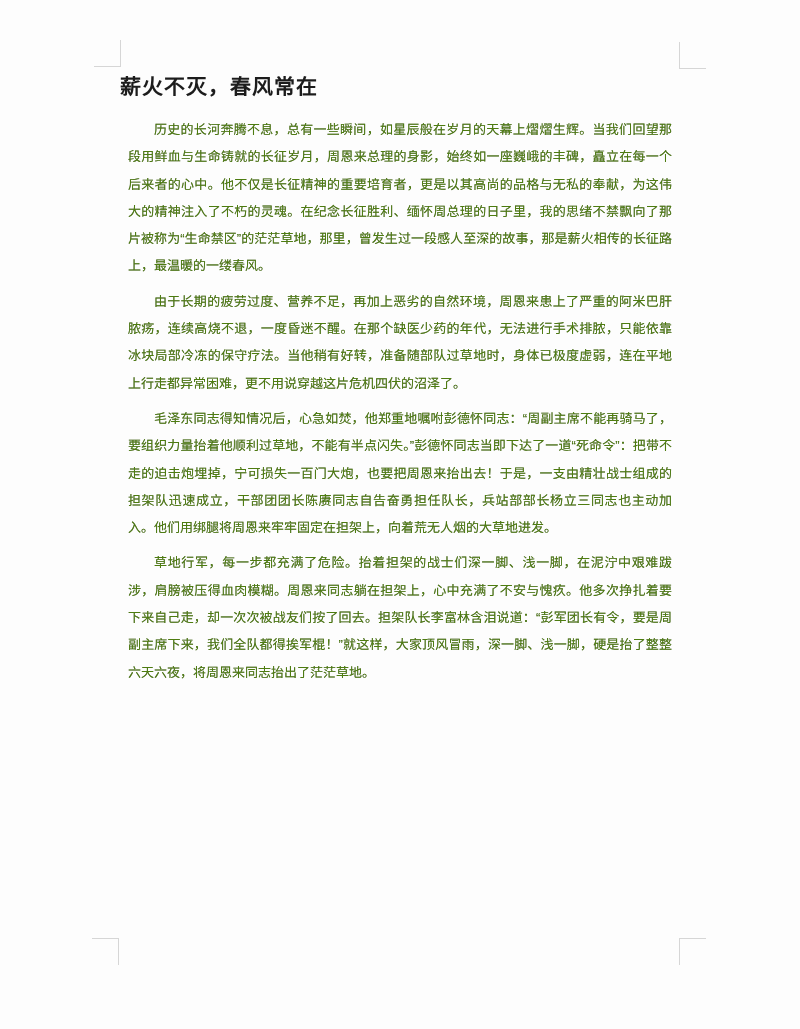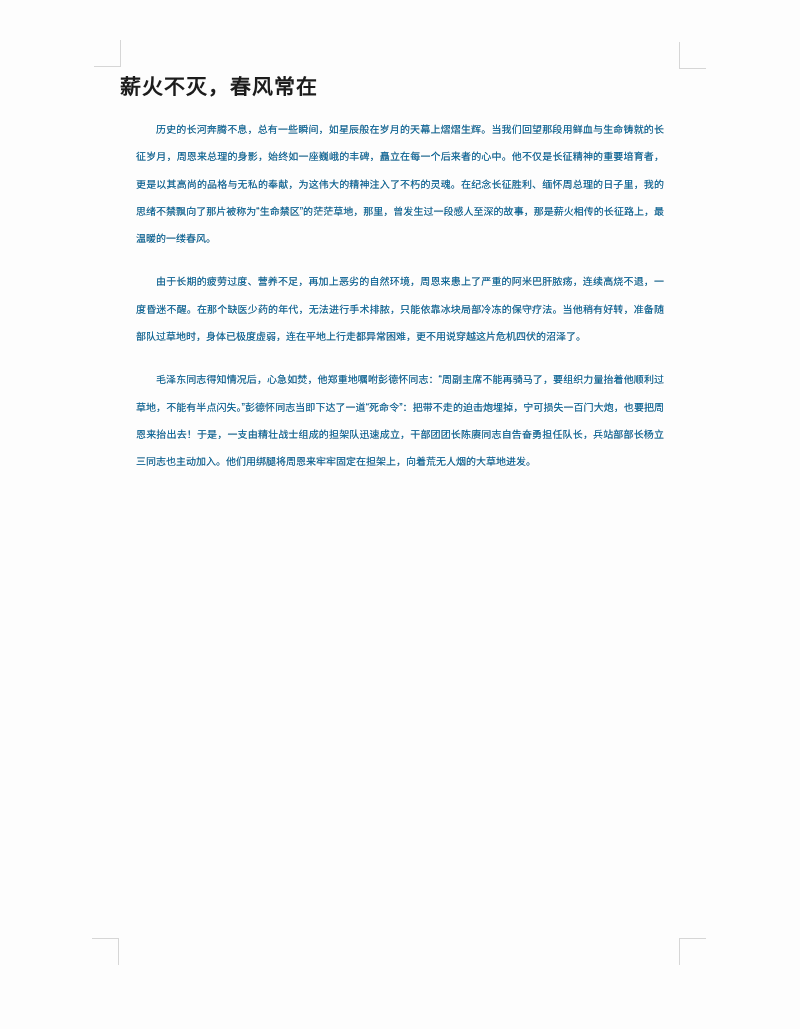--- a/index.html
+++ b/index.html
@@ -35,43 +35,44 @@
   }
   .doc-title {
     margin: 4px 0 16px 0;
     font-size: 21px;
     font-weight: bold;
     text-align: left;
     color: #1c1c1c;
     letter-spacing: 1px;
   }
   .doc-body p {
-    margin: 16px;
-    font-size: 10px;
+    margin: 8px;
+    font-size: 13px;
     line-height: 27.3px;
     text-align: justify;
     text-justify: inter-ideograph;
     text-indent: 2em;
-    color: #0369a1;
+    color: #4d7c0f;
     
     text-shadow: 0 0 0.5px rgba(40,40,40,0.55);
   }
 </style>
 </head>
 <body>
 
 <div class="page">
 
   <div class="crop tl"></div>
   <div class="crop tr"></div>
   <div class="crop bl"></div>
   <div class="crop br"></div>
 
   <div class="textarea">
     <h1 class="doc-title">薪火不灭，春风常在</h1>
     <div class="doc-body">
       <p>历史的长河奔腾不息，总有一些瞬间，如星辰般在岁月的天幕上熠熠生辉。当我们回望那段用鲜血与生命铸就的长征岁月，周恩来总理的身影，始终如一座巍峨的丰碑，矗立在每一个后来者的心中。他不仅是长征精神的重要培育者，更是以其高尚的品格与无私的奉献，为这伟大的精神注入了不朽的灵魂。在纪念长征胜利、缅怀周总理的日子里，我的思绪不禁飘向了那片被称为“生命禁区”的茫茫草地，那里，曾发生过一段感人至深的故事，那是薪火相传的长征路上，最温暖的一缕春风。</p>
       <p>由于长期的疲劳过度、营养不足，再加上恶劣的自然环境，周恩来患上了严重的阿米巴肝脓疡，连续高烧不退，一度昏迷不醒。在那个缺医少药的年代，无法进行手术排脓，只能依靠冰块局部冷冻的保守疗法。当他稍有好转，准备随部队过草地时，身体已极度虚弱，连在平地上行走都异常困难，更不用说穿越这片危机四伏的沼泽了。</p>
       <p>毛泽东同志得知情况后，心急如焚，他郑重地嘱咐彭德怀同志：“周副主席不能再骑马了，要组织力量抬着他顺利过草地，不能有半点闪失。”彭德怀同志当即下达了一道“死命令”：把带不走的迫击炮埋掉，宁可损失一百门大炮，也要把周恩来抬出去！于是，一支由精壮战士组成的担架队迅速成立，干部团团长陈赓同志自告奋勇担任队长，兵站部部长杨立三同志也主动加入。他们用绑腿将周恩来牢牢固定在担架上，向着荒无人烟的大草地进发。</p>
+      <p>草地行军，每一步都充满了危险。抬着担架的战士们深一脚、浅一脚，在泥泞中艰难跋涉，肩膀被压得血肉模糊。周恩来同志躺在担架上，心中充满了不安与愧疚。他多次挣扎着要下来自己走，却一次次被战友们按了回去。担架队长李富林含泪说道：“彭军团长有令，要是周副主席下来，我们全队都得挨军棍！”就这样，大家顶风冒雨，深一脚、浅一脚，硬是抬了整整六天六夜，将周恩来同志抬出了茫茫草地。</p>
     </div>
   </div>
 
 </div>
 
 </body></html>

